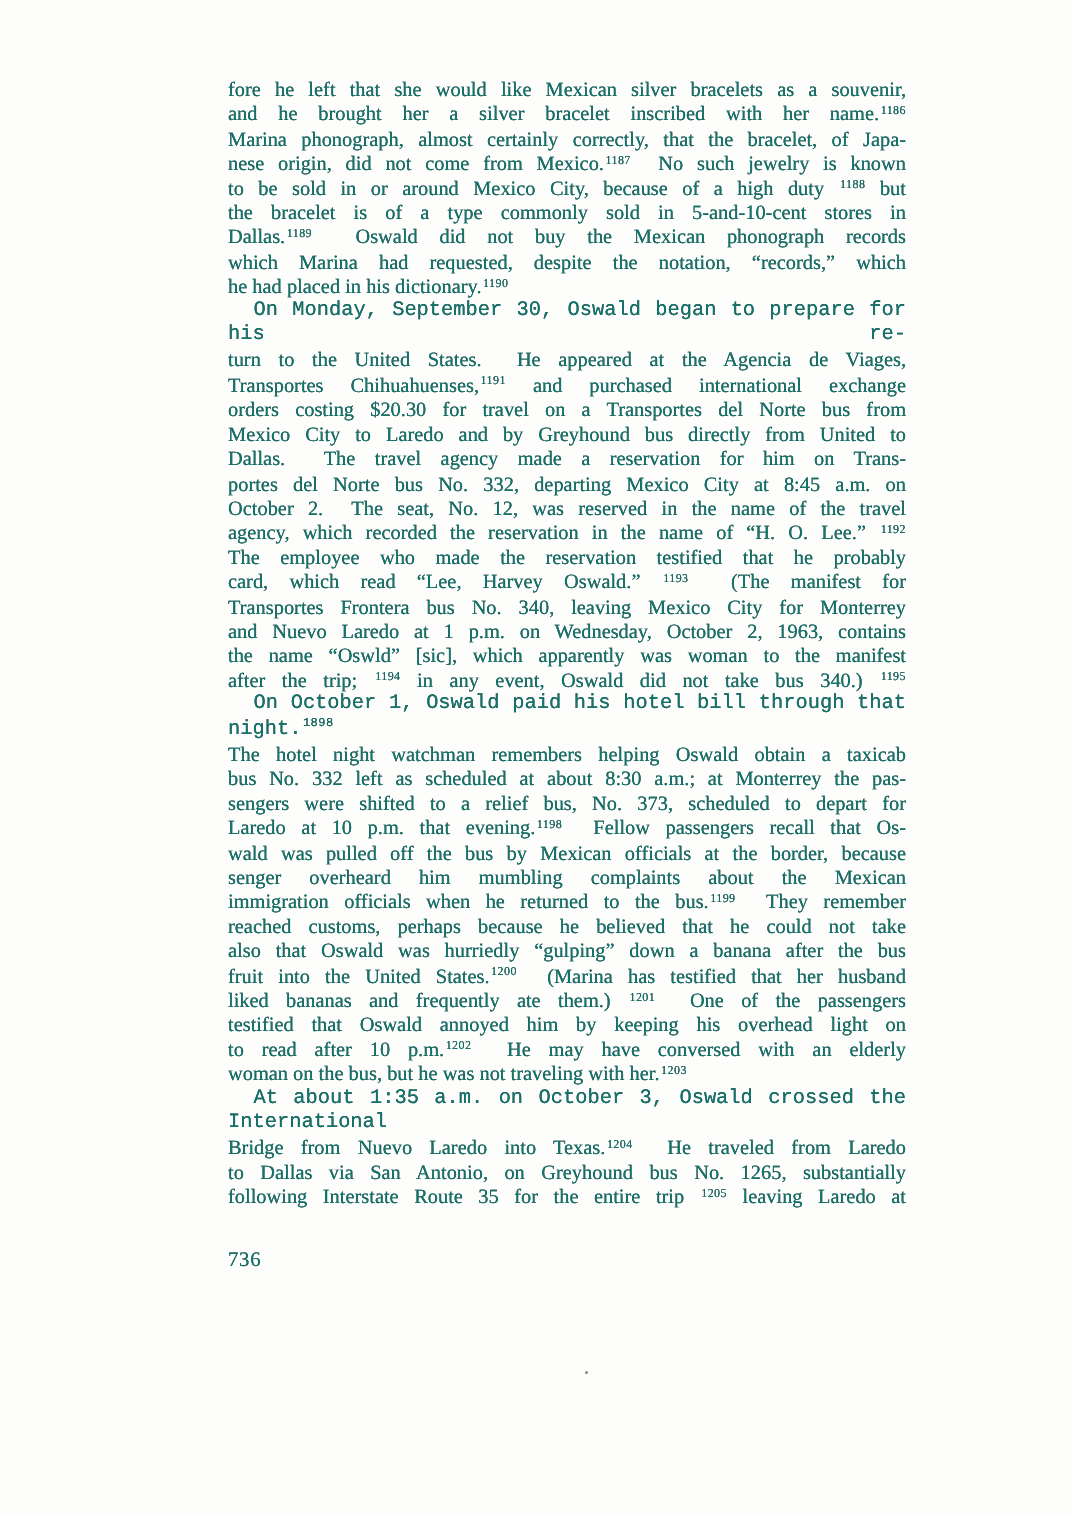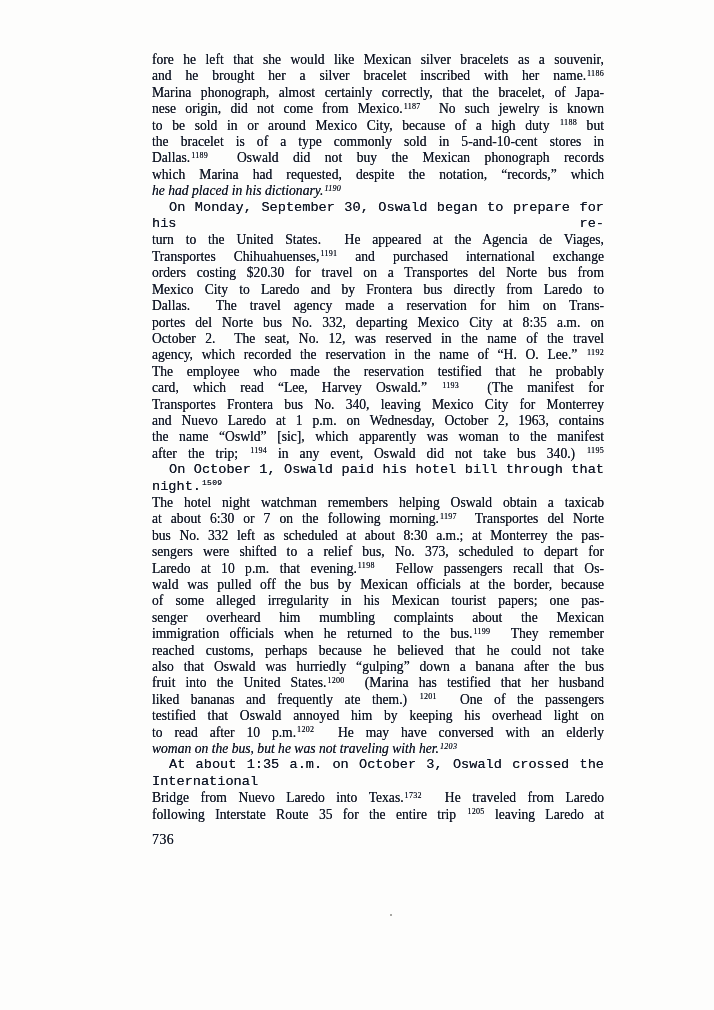--- a/index.html
+++ b/index.html
@@ -7,38 +7,38 @@
     padding: 0;
     background: #fdfdfc;
   }
   .page {
     position: relative;
     width: 714px;
     height: 1010px;
     background: #fdfdfc;
     overflow: hidden;
     font-family: "Liberation Serif", "DejaVu Serif", serif;
-    color: #0f172a;
+    color: #0f766e;
   }
   .text-block {
     position: absolute;
     left: 152px;
     top: 52px;
     width: 452px;
     font-size: 13.6px;
     line-height: 16.4px;
     text-shadow: 0 0 0.4px rgba(20,20,20,0.85);
   }
   .para { margin: 0; padding: 0; }
   .line {
     text-align: justify;
     text-align-last: justify;
     white-space: normal;
   }
-  .line.last { text-align-last: left; font-style: italic; }
+  .line.last { text-align-last: left; }
   .para.indent .line.first { text-indent: 17px; font-family: Liberation Mono, monospace; }
   sup.fn {
     font-size: 8px;
     line-height: 0;
     vertical-align: baseline;
     position: relative;
     top: -4.5px;
     margin-left: 1px;
     letter-spacing: 0.3px;
   }
@@ -74,52 +74,51 @@
         <div class="line">the bracelet is of a type commonly sold in 5-and-10-cent stores in</div>
         <div class="line">Dallas.<sup class="fn">1189</sup>&nbsp; Oswald did not buy the Mexican phonograph records</div>
         <div class="line">which Marina had requested, despite the notation, “records,” which</div>
         <div class="line last">he had placed in his dictionary.<sup class="fn">1190</sup></div>
       </div>
       <div class="para indent">
         <div class="line first">On Monday, September 30, Oswald began to prepare for his re-</div>
         <div class="line">turn to the United States.&nbsp; He appeared at the Agencia de Viages,</div>
         <div class="line">Transportes Chihuahuenses,<sup class="fn">1191</sup> and purchased international exchange</div>
         <div class="line">orders costing $20.30 for travel on a Transportes del Norte bus from</div>
-        <div class="line">Mexico City to Laredo and by Frontera bus directly from Laredo to</div>
+        <div class="line">Mexico City to Laredo and by Greyhound bus directly from United to</div>
         <div class="line">Dallas.&nbsp; The travel agency made a reservation for him on Trans-</div>
-        <div class="line">portes del Norte bus No. 332, departing Mexico City at 8:35 a.m. on</div>
+        <div class="line">portes del Norte bus No. 332, departing Mexico City at 8:45 a.m. on</div>
         <div class="line">October 2.&nbsp; The seat, No. 12, was reserved in the name of the travel</div>
         <div class="line">agency, which recorded the reservation in the name of “H. O. Lee.” <sup class="fn">1192</sup></div>
         <div class="line">The employee who made the reservation testified that he probably</div>
         <div class="line">card, which read “Lee, Harvey Oswald.” <sup class="fn">1193</sup>&nbsp; (The manifest for</div>
         <div class="line">Transportes Frontera bus No. 340, leaving Mexico City for Monterrey</div>
         <div class="line">and Nuevo Laredo at 1 p.m. on Wednesday, October 2, 1963, contains</div>
         <div class="line">the name “Oswld” [sic], which apparently was woman to the manifest</div>
         <div class="line">after the trip; <sup class="fn">1194</sup> in any event, Oswald did not take bus 340.) <sup class="fn">1195</sup></div>
       </div>
       <div class="para indent">
-        <div class="line first">On October 1, Oswald paid his hotel bill through that night.<sup class="fn">1509</sup></div>
+        <div class="line first">On October 1, Oswald paid his hotel bill through that night.<sup class="fn">1898</sup></div>
         <div class="line">The hotel night watchman remembers helping Oswald obtain a taxicab</div>
-        <div class="line">at about 6:30 or 7 on the following morning.<sup class="fn">1197</sup>&nbsp; Transportes del Norte</div>
         <div class="line">bus No. 332 left as scheduled at about 8:30 a.m.; at Monterrey the pas-</div>
         <div class="line">sengers were shifted to a relief bus, No. 373, scheduled to depart for</div>
         <div class="line">Laredo at 10 p.m. that evening.<sup class="fn">1198</sup>&nbsp; Fellow passengers recall that Os-</div>
         <div class="line">wald was pulled off the bus by Mexican officials at the border, because</div>
-        <div class="line">of some alleged irregularity in his Mexican tourist papers; one pas-</div>
         <div class="line">senger overheard him mumbling complaints about the Mexican</div>
         <div class="line">immigration officials when he returned to the bus.<sup class="fn">1199</sup>&nbsp; They remember</div>
         <div class="line">reached customs, perhaps because he believed that he could not take</div>
         <div class="line">also that Oswald was hurriedly “gulping” down a banana after the bus</div>
         <div class="line">fruit into the United States.<sup class="fn">1200</sup>&nbsp; (Marina has testified that her husband</div>
         <div class="line">liked bananas and frequently ate them.) <sup class="fn">1201</sup>&nbsp; One of the passengers</div>
         <div class="line">testified that Oswald annoyed him by keeping his overhead light on</div>
         <div class="line">to read after 10 p.m.<sup class="fn">1202</sup>&nbsp; He may have conversed with an elderly</div>
         <div class="line last">woman on the bus, but he was not traveling with her.<sup class="fn">1203</sup></div>
       </div>
       <div class="para indent">
         <div class="line first">At about 1:35 a.m. on October 3, Oswald crossed the International</div>
-        <div class="line">Bridge from Nuevo Laredo into Texas.<sup class="fn">1732</sup>&nbsp; He traveled from Laredo</div>
+        <div class="line">Bridge from Nuevo Laredo into Texas.<sup class="fn">1204</sup>&nbsp; He traveled from Laredo</div>
+        <div class="line">to Dallas via San Antonio, on Greyhound bus No. 1265, substantially</div>
         <div class="line">following Interstate Route 35 for the entire trip <sup class="fn">1205</sup> leaving Laredo at</div>
       </div>
     </div>
   <div class="page-number">736</div>
   <div class="speck"></div>
 </div>
 
 </body></html>

